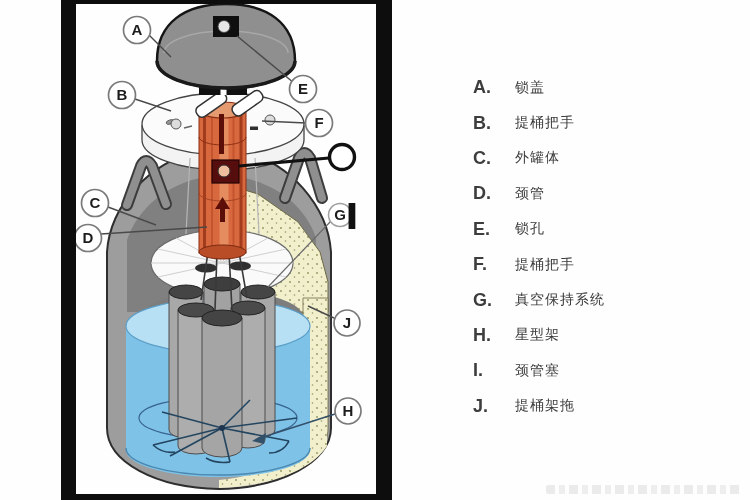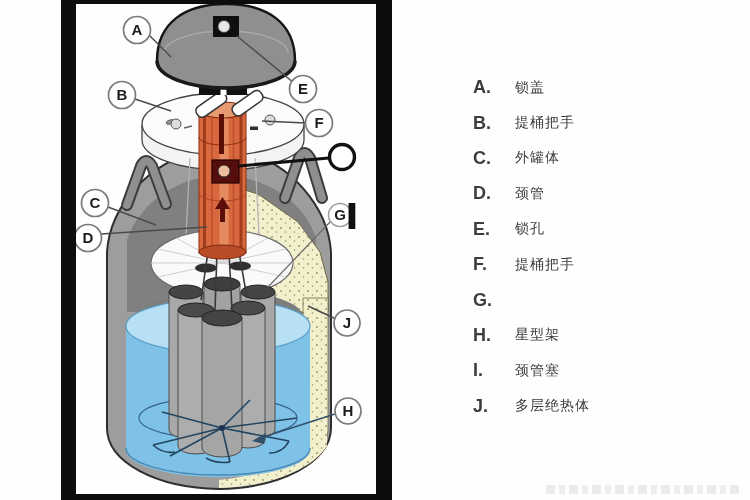--- a/index.html
+++ b/index.html
@@ -247,29 +247,30 @@
     <div class="legend-row">
       <span class="legend-key">E.</span>
       <span class="legend-label">锁孔</span>
       </div>
     <div class="legend-row">
       <span class="legend-key">F.</span>
       <span class="legend-label">提桶把手</span>
       </div>
     <div class="legend-row">
       <span class="legend-key">G.</span>
+      <span class="legend-label">真空保持系统</span>
       </div>
     <div class="legend-row">
       <span class="legend-key">H.</span>
       <span class="legend-label">星型架</span>
       </div>
     <div class="legend-row">
       <span class="legend-key">I.</span>
       <span class="legend-label">颈管塞</span>
       </div>
     <div class="legend-row">
       <span class="legend-key">J.</span>
-      <span class="legend-label">多层绝热体</span>
+      <span class="legend-label">提桶架拖</span>
       </div>
   </div>
 
   <div class="watermark"></div>
 </div>
 
 </body></html>

